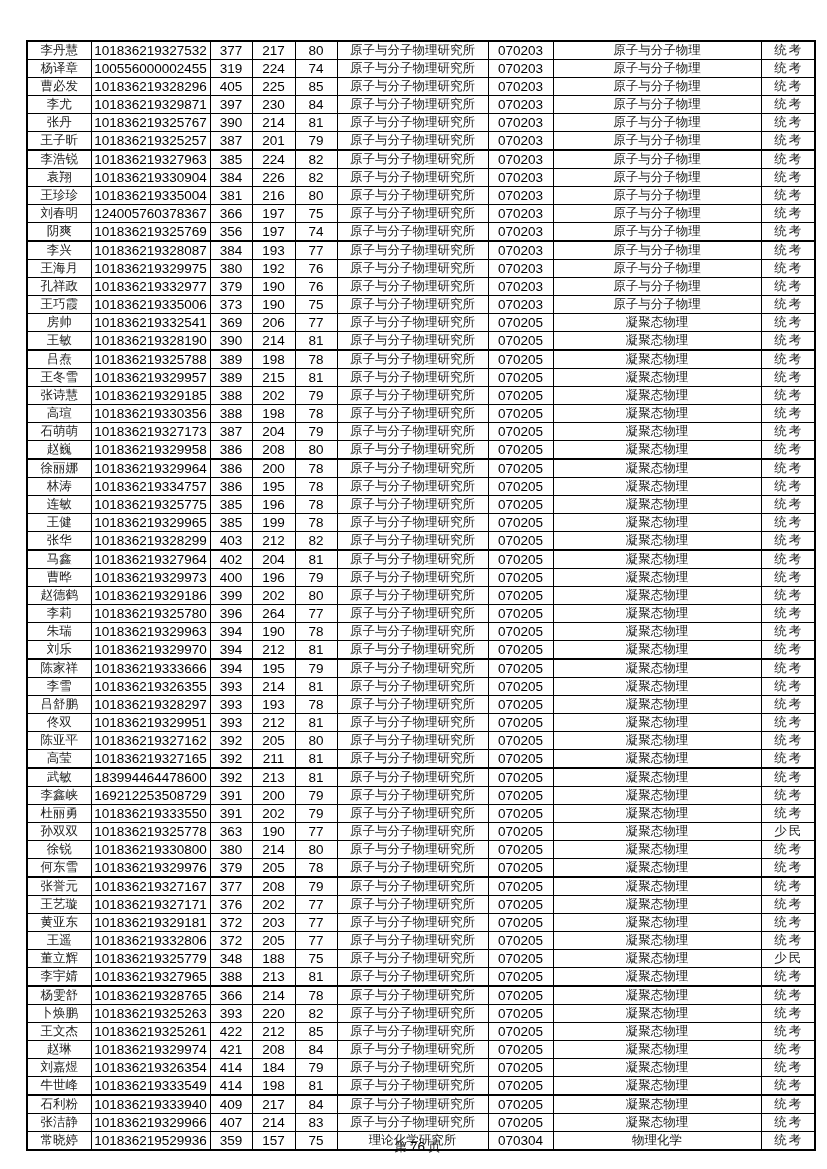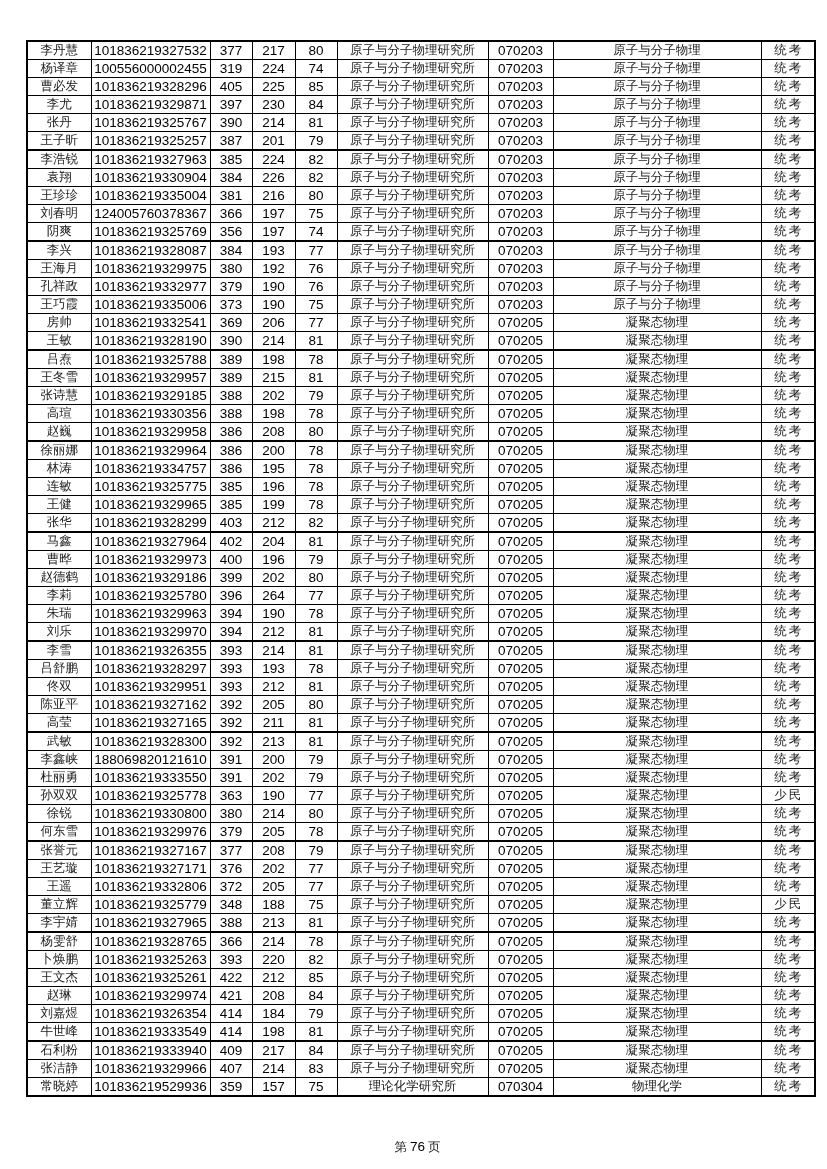--- a/index.html
+++ b/index.html
@@ -316,20 +316,31 @@
           <td class="zh">高瑄</td>
           <td class="num">101836219330356</td>
           <td class="num">388</td>
           <td class="num">198</td>
           <td class="num">78</td>
           <td class="zh">原子与分子物理研究所</td>
           <td class="num">070205</td>
           <td class="zh">凝聚态物理</td>
           <td class="zh exam">统考</td>
         </tr>
+        <tr>
+          <td class="zh">石萌萌</td>
+          <td class="num">101836219327173</td>
+          <td class="num">387</td>
+          <td class="num">204</td>
+          <td class="num">79</td>
+          <td class="zh">原子与分子物理研究所</td>
+          <td class="num">070205</td>
+          <td class="zh">凝聚态物理</td>
+          <td class="zh exam">统考</td>
+        </tr>
         <tr class="thick">
           <td class="zh">赵巍</td>
           <td class="num">101836219329958</td>
           <td class="num">386</td>
           <td class="num">208</td>
           <td class="num">80</td>
           <td class="zh">原子与分子物理研究所</td>
           <td class="num">070205</td>
           <td class="zh">凝聚态物理</td>
           <td class="zh exam">统考</td>
@@ -449,20 +460,31 @@
           <td class="num">101836219329970</td>
           <td class="num">394</td>
           <td class="num">212</td>
           <td class="num">81</td>
           <td class="zh">原子与分子物理研究所</td>
           <td class="num">070205</td>
           <td class="zh">凝聚态物理</td>
           <td class="zh exam">统考</td>
         </tr>
         <tr>
+          <td class="zh">陈家祥</td>
+          <td class="num">101836219333666</td>
+          <td class="num">394</td>
+          <td class="num">195</td>
+          <td class="num">79</td>
+          <td class="zh">原子与分子物理研究所</td>
+          <td class="num">070205</td>
+          <td class="zh">凝聚态物理</td>
+          <td class="zh exam">统考</td>
+        </tr>
+        <tr>
           <td class="zh">李雪</td>
           <td class="num">101836219326355</td>
           <td class="num">393</td>
           <td class="num">214</td>
           <td class="num">81</td>
           <td class="zh">原子与分子物理研究所</td>
           <td class="num">070205</td>
           <td class="zh">凝聚态物理</td>
           <td class="zh exam">统考</td>
         </tr>
@@ -505,32 +527,32 @@
           <td class="num">392</td>
           <td class="num">211</td>
           <td class="num">81</td>
           <td class="zh">原子与分子物理研究所</td>
           <td class="num">070205</td>
           <td class="zh">凝聚态物理</td>
           <td class="zh exam">统考</td>
         </tr>
         <tr>
           <td class="zh">武敏</td>
-          <td class="num">101836219328300</td>
+          <td class="num">183994464478600</td>
           <td class="num">392</td>
           <td class="num">213</td>
           <td class="num">81</td>
           <td class="zh">原子与分子物理研究所</td>
           <td class="num">070205</td>
           <td class="zh">凝聚态物理</td>
           <td class="zh exam">统考</td>
         </tr>
         <tr>
           <td class="zh">李鑫峡</td>
-          <td class="num">188069820121610</td>
+          <td class="num">169212253508729</td>
           <td class="num">391</td>
           <td class="num">200</td>
           <td class="num">79</td>
           <td class="zh">原子与分子物理研究所</td>
           <td class="num">070205</td>
           <td class="zh">凝聚态物理</td>
           <td class="zh exam">统考</td>
         </tr>
         <tr>
           <td class="zh">杜丽勇</td>
@@ -585,20 +607,31 @@
           <td class="zh">原子与分子物理研究所</td>
           <td class="num">070205</td>
           <td class="zh">凝聚态物理</td>
           <td class="zh exam">统考</td>
         </tr>
         <tr>
           <td class="zh">王艺璇</td>
           <td class="num">101836219327171</td>
           <td class="num">376</td>
           <td class="num">202</td>
+          <td class="num">77</td>
+          <td class="zh">原子与分子物理研究所</td>
+          <td class="num">070205</td>
+          <td class="zh">凝聚态物理</td>
+          <td class="zh exam">统考</td>
+        </tr>
+        <tr>
+          <td class="zh">黄亚东</td>
+          <td class="num">101836219329181</td>
+          <td class="num">372</td>
+          <td class="num">203</td>
           <td class="num">77</td>
           <td class="zh">原子与分子物理研究所</td>
           <td class="num">070205</td>
           <td class="zh">凝聚态物理</td>
           <td class="zh exam">统考</td>
         </tr>
         <tr>
           <td class="zh">王遥</td>
           <td class="num">101836219332806</td>
           <td class="num">372</td>

